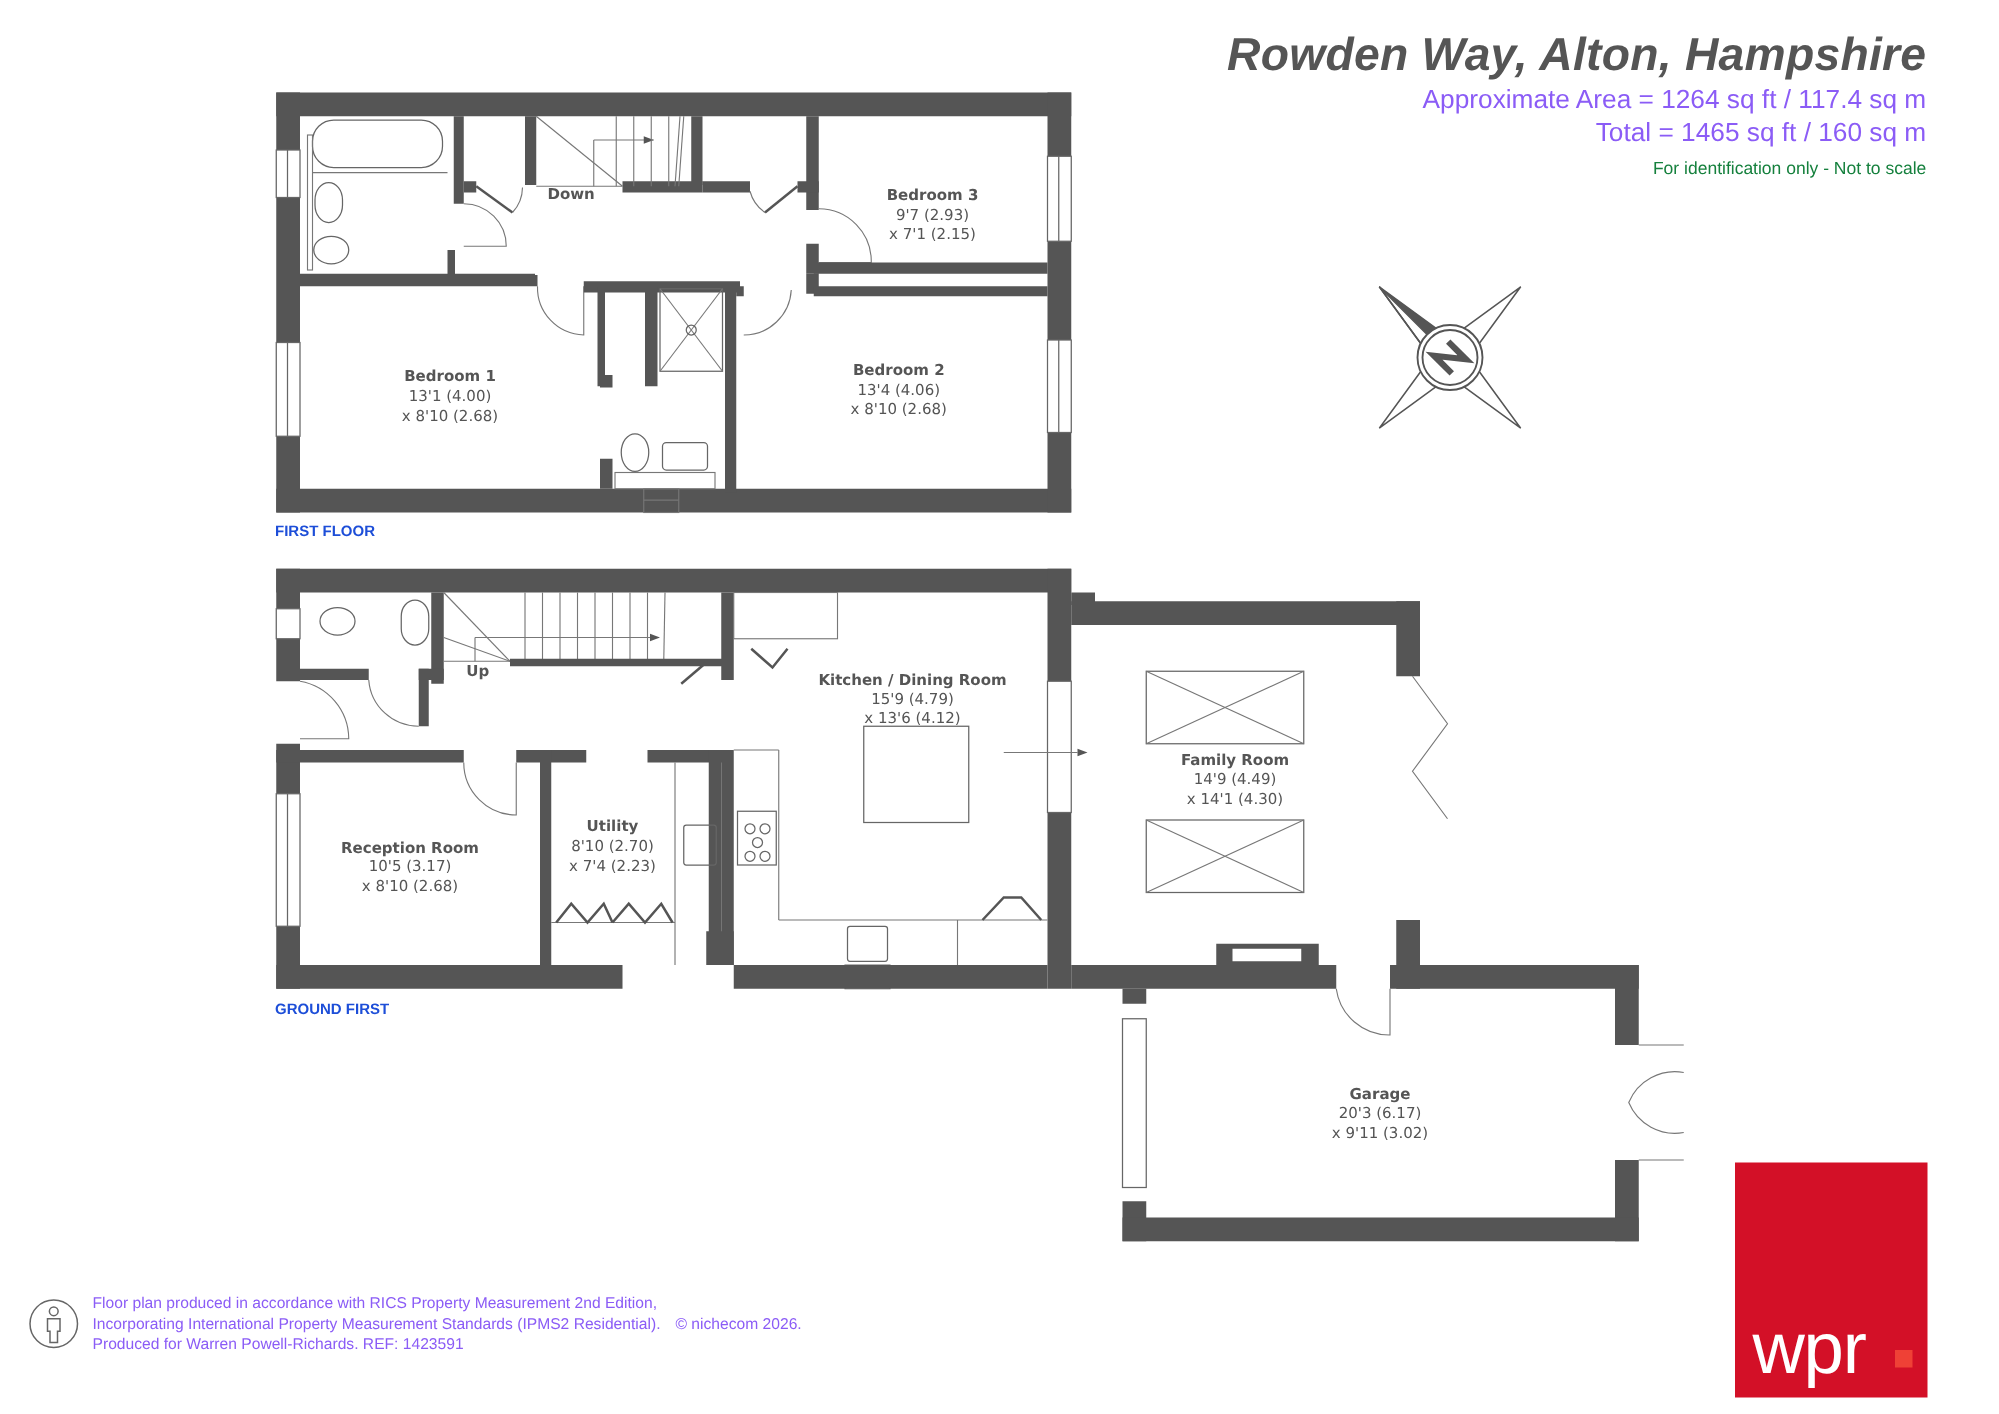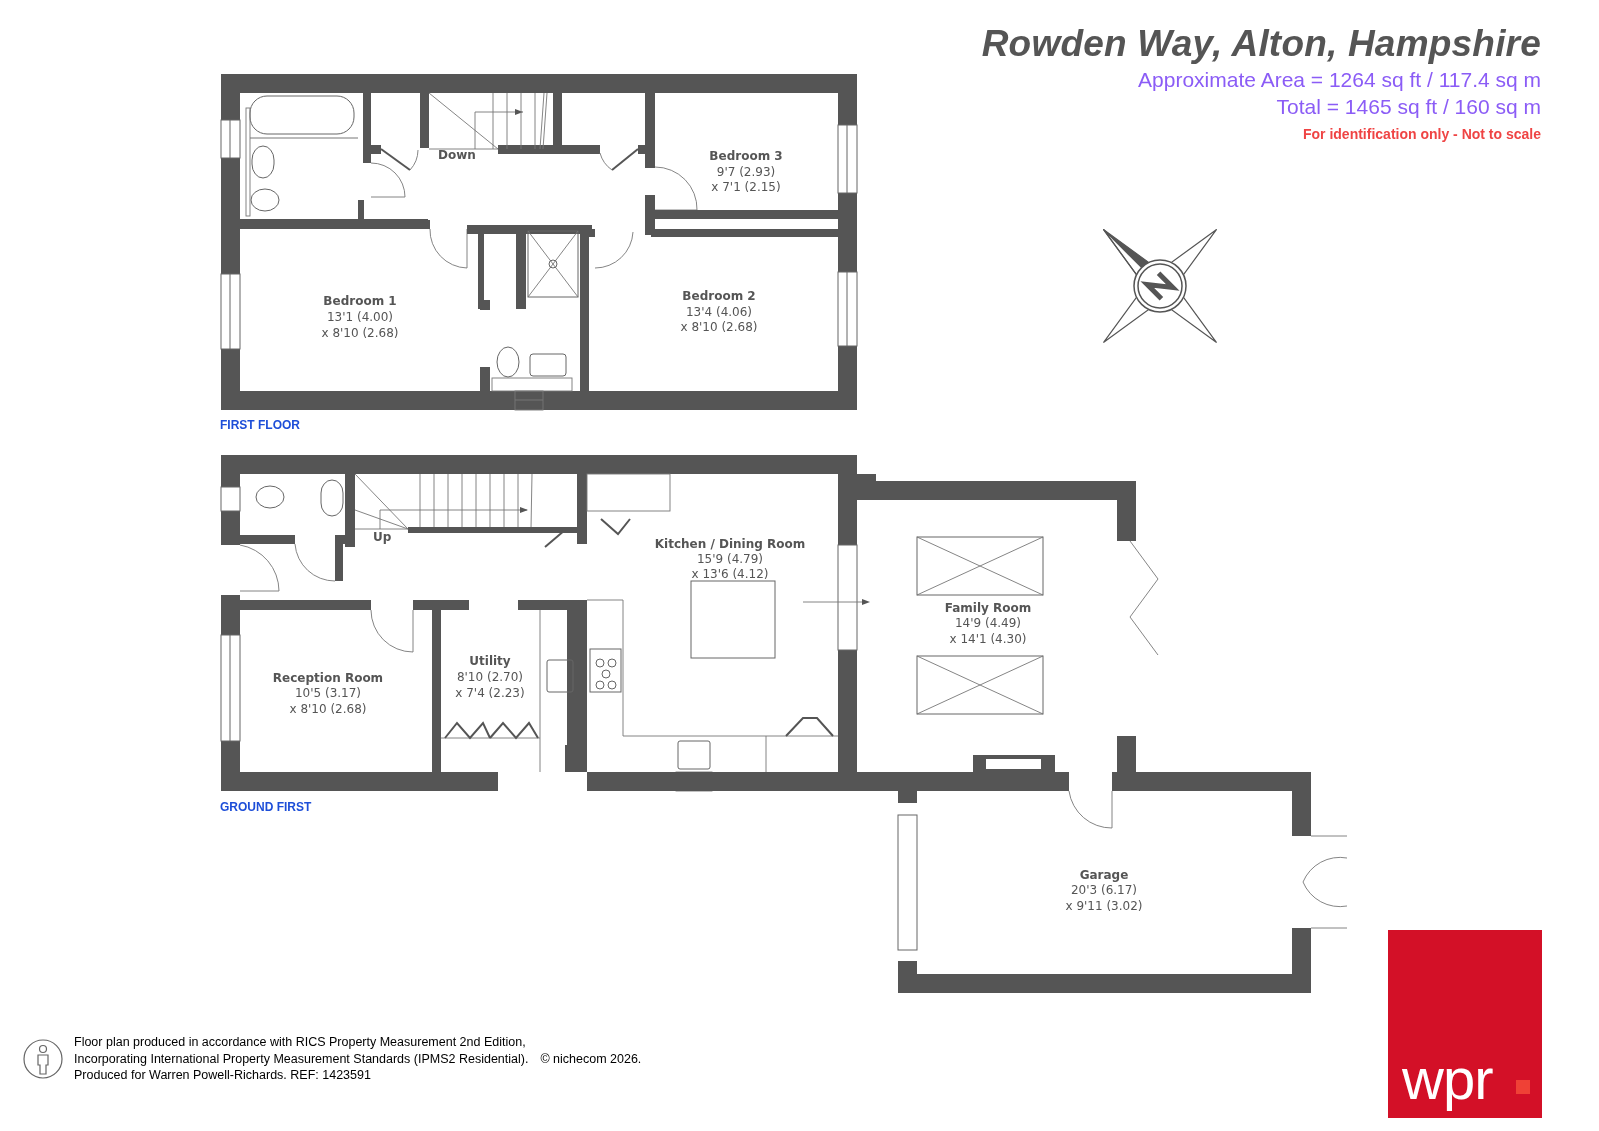--- a/index.html
+++ b/index.html
@@ -1,30 +1,30 @@
 <!DOCTYPE html>
 <html><head>
 <meta charset="utf-8">
 <style>
   html,body{margin:0;padding:0;background:#fff;}
   body{width:1599px;height:1131px;position:relative;overflow:hidden;font-family:"Liberation Sans",sans-serif;color:#555;}
   .header{position:absolute;right:58px;top:22px;text-align:right;}
   .title{font-size:37px;font-weight:bold;color:#555;letter-spacing:0.2px;line-height:44px;font-style:italic;}
   .area-line{font-size:21px;color:#8b5cf6;line-height:27px;}
-  .disclaimer{font-size:14px;color:#ef4444;margin-top:6px;font-weight:bold;}
+  .disclaimer{font-size:14px;color:#15803d;margin-top:6px;}
   svg.plan{position:absolute;left:0;top:0;}
   .wall{fill:#555;}
   .fix{fill:none;stroke:#666;stroke-width:1;}
   .thin{fill:none;stroke:#777;stroke-width:0.9;}
   .room-name{font-family:"DejaVu Sans",sans-serif;font-weight:bold;font-size:12px;fill:#555;text-anchor:middle;}
   .room-dim{font-family:"DejaVu Sans",sans-serif;font-size:12px;fill:#555;text-anchor:middle;}
   .floor-label{position:absolute;font-size:12px;font-weight:bold;color:#1d4ed8;}
   .stair-label{font-family:"DejaVu Sans",sans-serif;font-weight:bold;font-size:12px;fill:#555;}
   .footer{position:absolute;left:22px;top:1034px;display:flex;align-items:center;}
-  .footer-text{font-size:12.5px;color:#000000;line-height:16.5px;margin-left:10px;}
+  .footer-text{font-size:12.5px;color:#8b5cf6;line-height:16.5px;margin-left:10px;}
   .copyright{margin-left:12px;}
   .logo{position:absolute;left:1388px;top:930px;width:154px;height:188px;background:#d31027;}
   .logo-text{position:absolute;left:14px;bottom:10px;font-size:58px;color:#fff;font-family:"Liberation Sans",sans-serif;letter-spacing:-1px;line-height:58px;}
   .logo-dot{position:absolute;left:128px;bottom:24px;width:14px;height:14px;background:#ef4136;}
 </style>
 </head>
 <body>
 
 <div class="header">
   <div class="title">Rowden Way, Alton, Hampshire</div>

